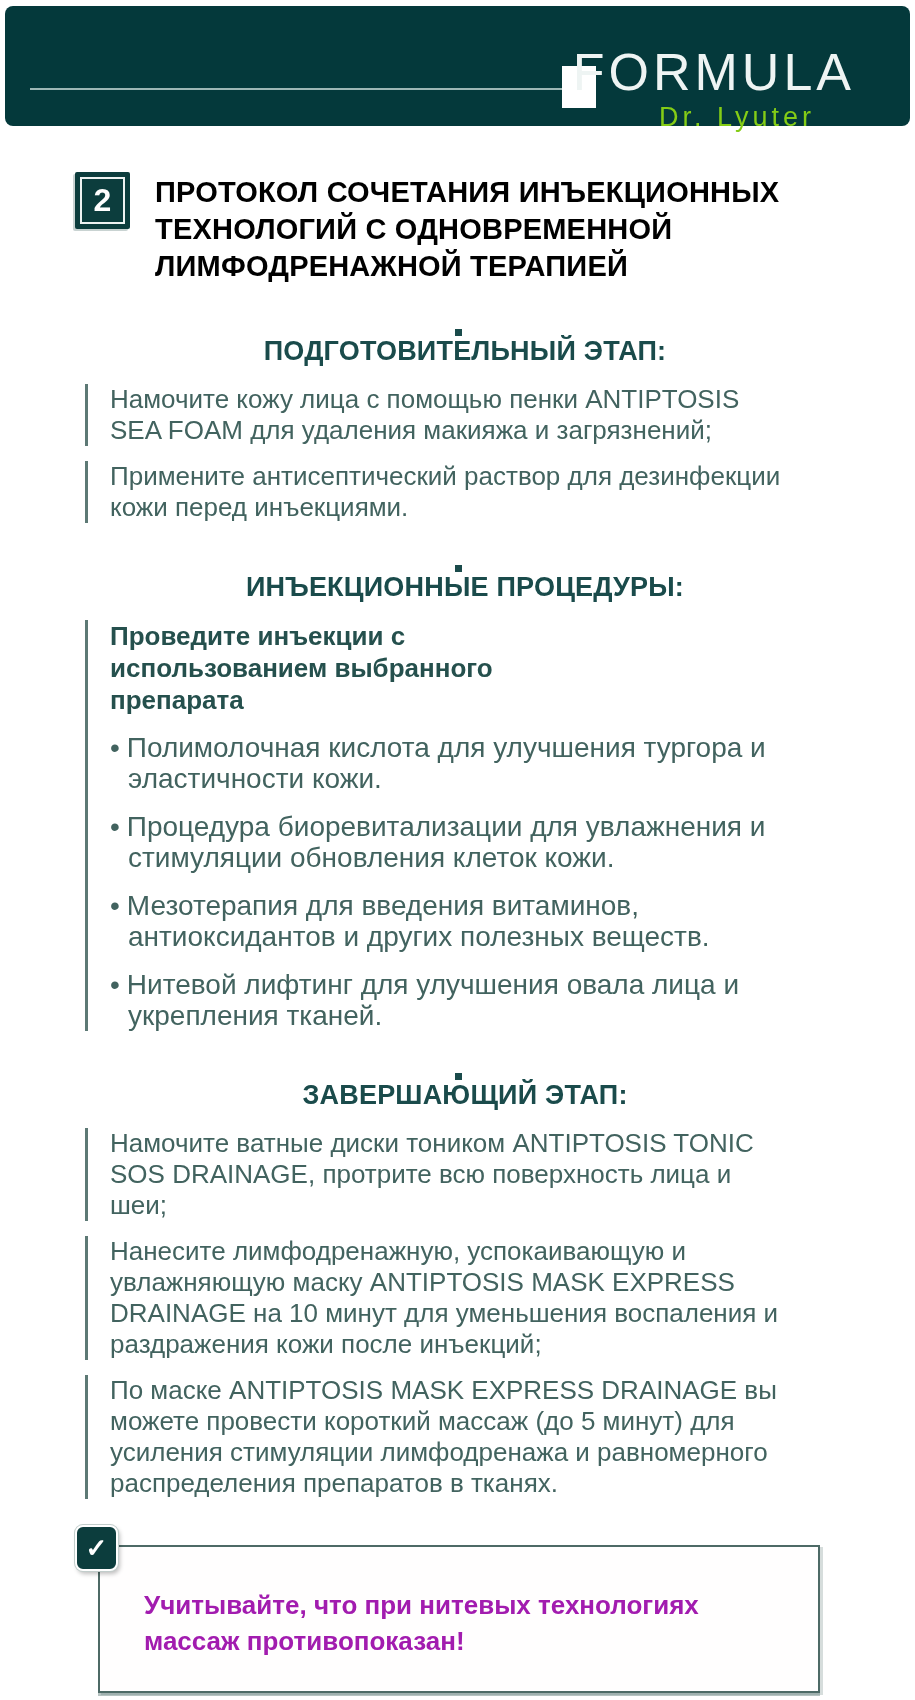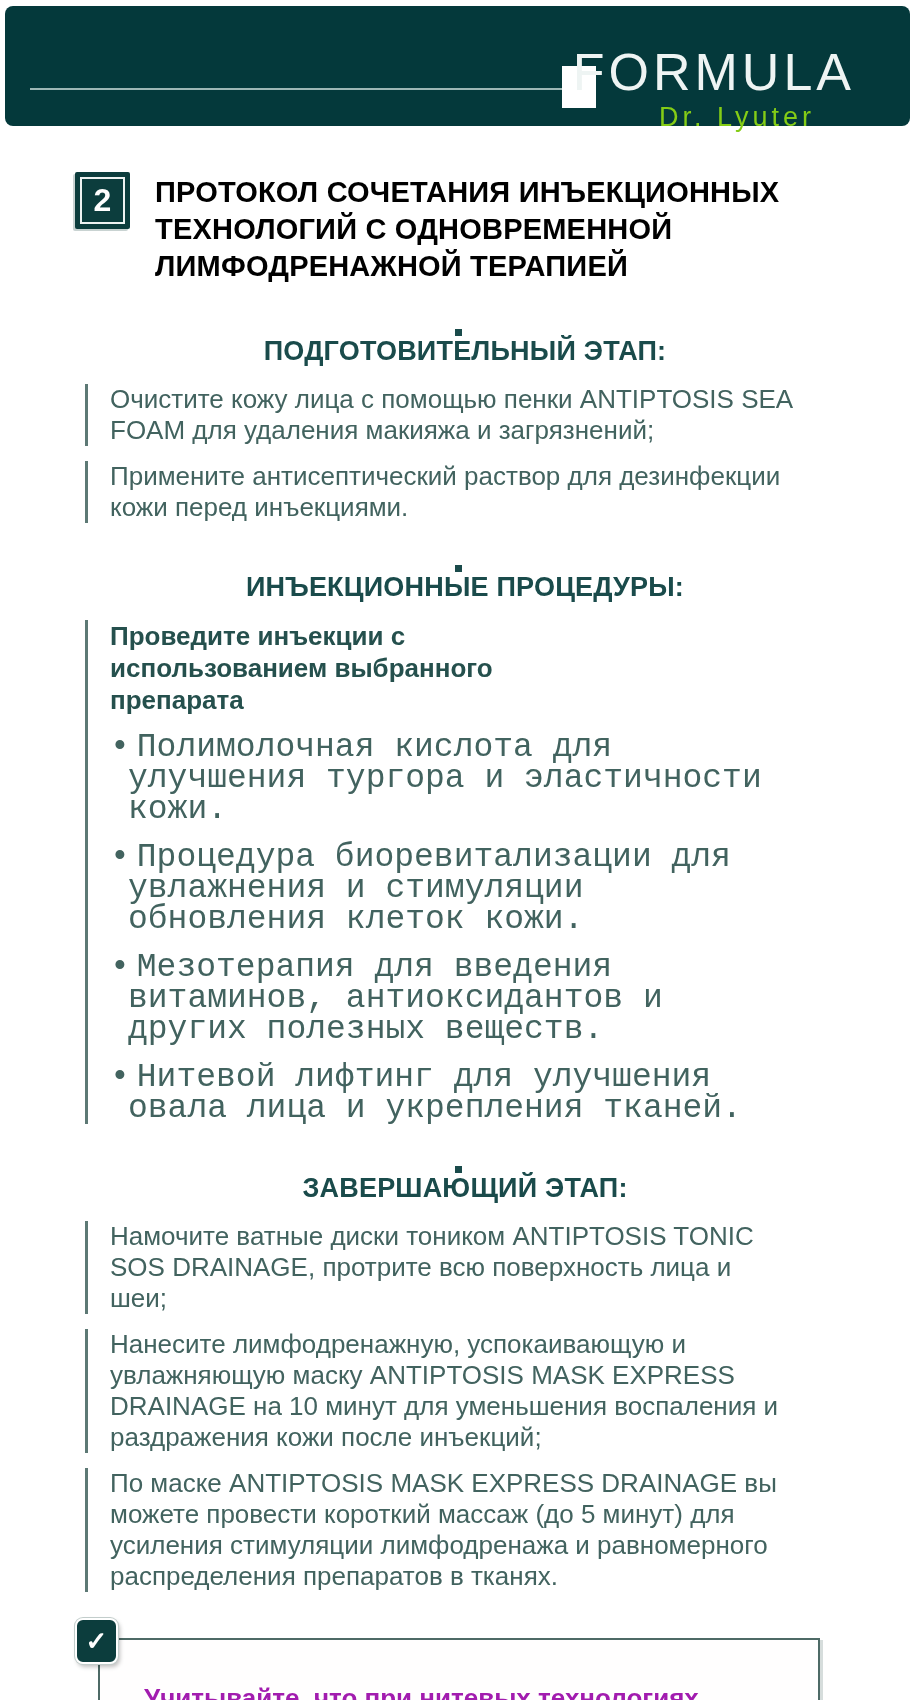--- a/index.html
+++ b/index.html
@@ -64,22 +64,22 @@
   }
   .para:last-child { margin-bottom:0; }
 
   .block { border-left:3px solid #5d7975; padding-left:22px; }
   .intro {
     font-size:26px; line-height:32px; font-weight:bold; color:#25504d;
     max-width:500px; margin-bottom:16px;
   }
   ul.bullets { list-style:none; }
   ul.bullets li {
-    font-size:33px; line-height:31px; color:#42635f;
-    padding-left:18px; text-indent:-18px; margin-bottom:17px; max-width:660px;font-family:Liberation Mono, monospace;
+    font-size:28px; line-height:31px; color:#42635f;
+    padding-left:18px; text-indent:-18px; margin-bottom:17px; max-width:660px;
   }
   ul.bullets li:last-child { margin-bottom:0; }
   ul.bullets li .dot { margin-right:7px; }
 
   
   .note-wrap { position:relative; margin:46px 25px 0 13px; }
   .note-box {
     border:2px solid #4d6a66; background:#fffefe;
     box-shadow:0 3px 0 rgba(93,121,117,.45), 3px 2px 0 rgba(93,121,117,.25);
     padding:40px 30px 32px 44px; min-height:108px;
@@ -117,21 +117,21 @@
       </div>
     </div>
     <div class="page-title">ПРОТОКОЛ СОЧЕТАНИЯ  ИНЪЕКЦИОННЫХ ТЕХНОЛОГИЙ С ОДНОВРЕМЕННОЙ ЛИМФОДРЕНАЖНОЙ ТЕРАПИЕЙ</div>
   </div>
 
   <div class="section">
     <div class="sec-head">
       <div class="sec-bar"></div>
       <div class="sec-title">ПОДГОТОВИТЕЛЬНЫЙ ЭТАП:</div>
     </div>
-    <p class="para">Очистите кожу лица с помощью пенки ANTIPTOSIS SEA FOAM для удаления макияжа и загрязнений;</p>
+    <p class="para">Намочите кожу лица с помощью пенки ANTIPTOSIS SEA FOAM для удаления макияжа и загрязнений;</p>
     <p class="para">Примените антисептический раствор для дезинфекции кожи перед инъекциями.</p>
   </div>
 
   <div class="section">
     <div class="sec-head">
       <div class="sec-bar"></div>
       <div class="sec-title">ИНЪЕКЦИОННЫЕ ПРОЦЕДУРЫ:</div>
     </div>
     <div class="block">
       <div class="intro">Проведите инъекции с использованием выбранного препарата</div>

